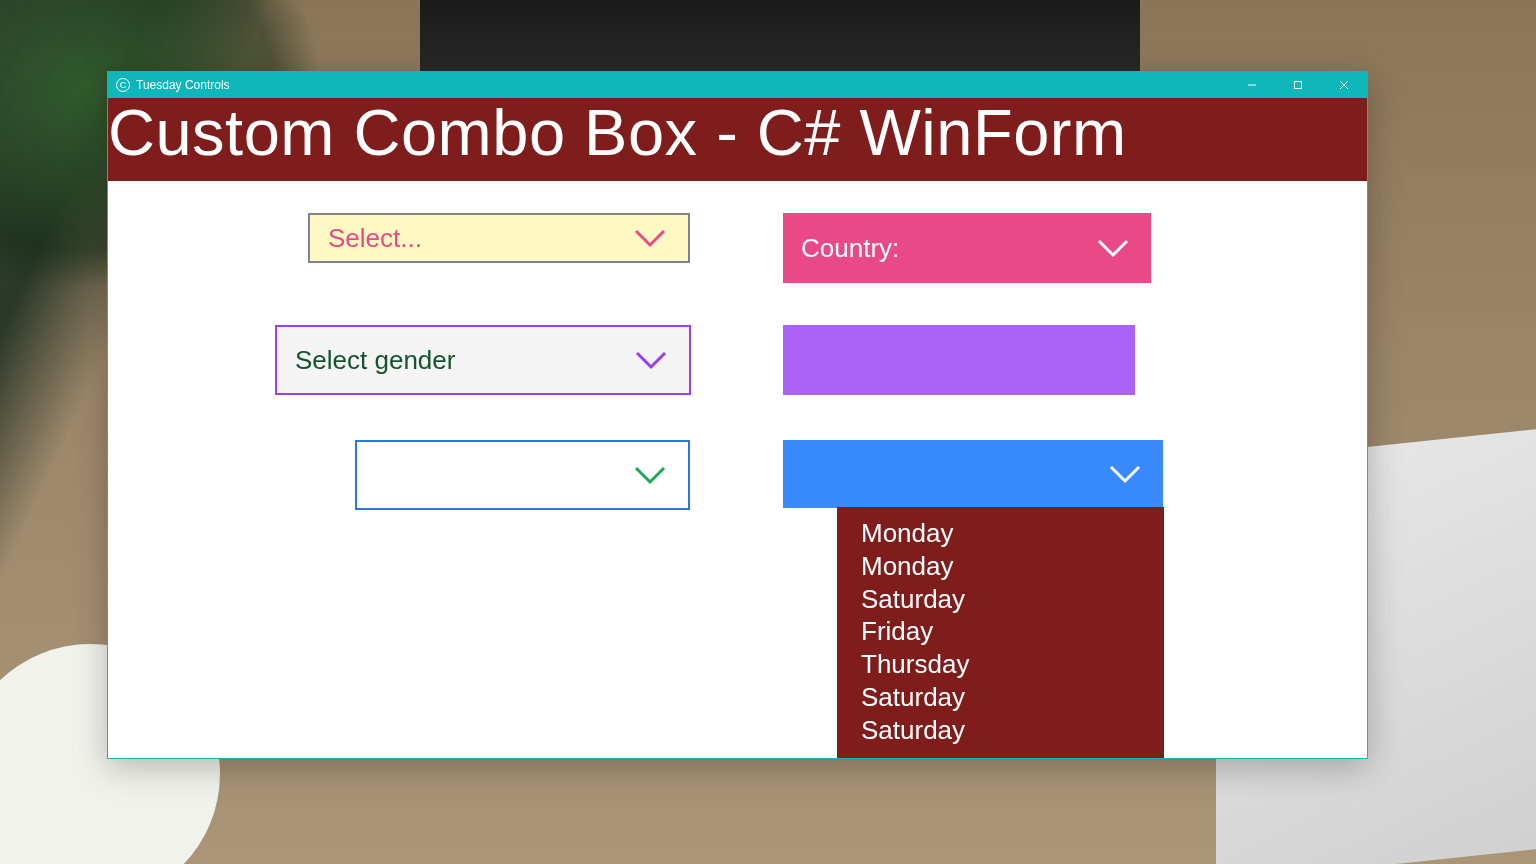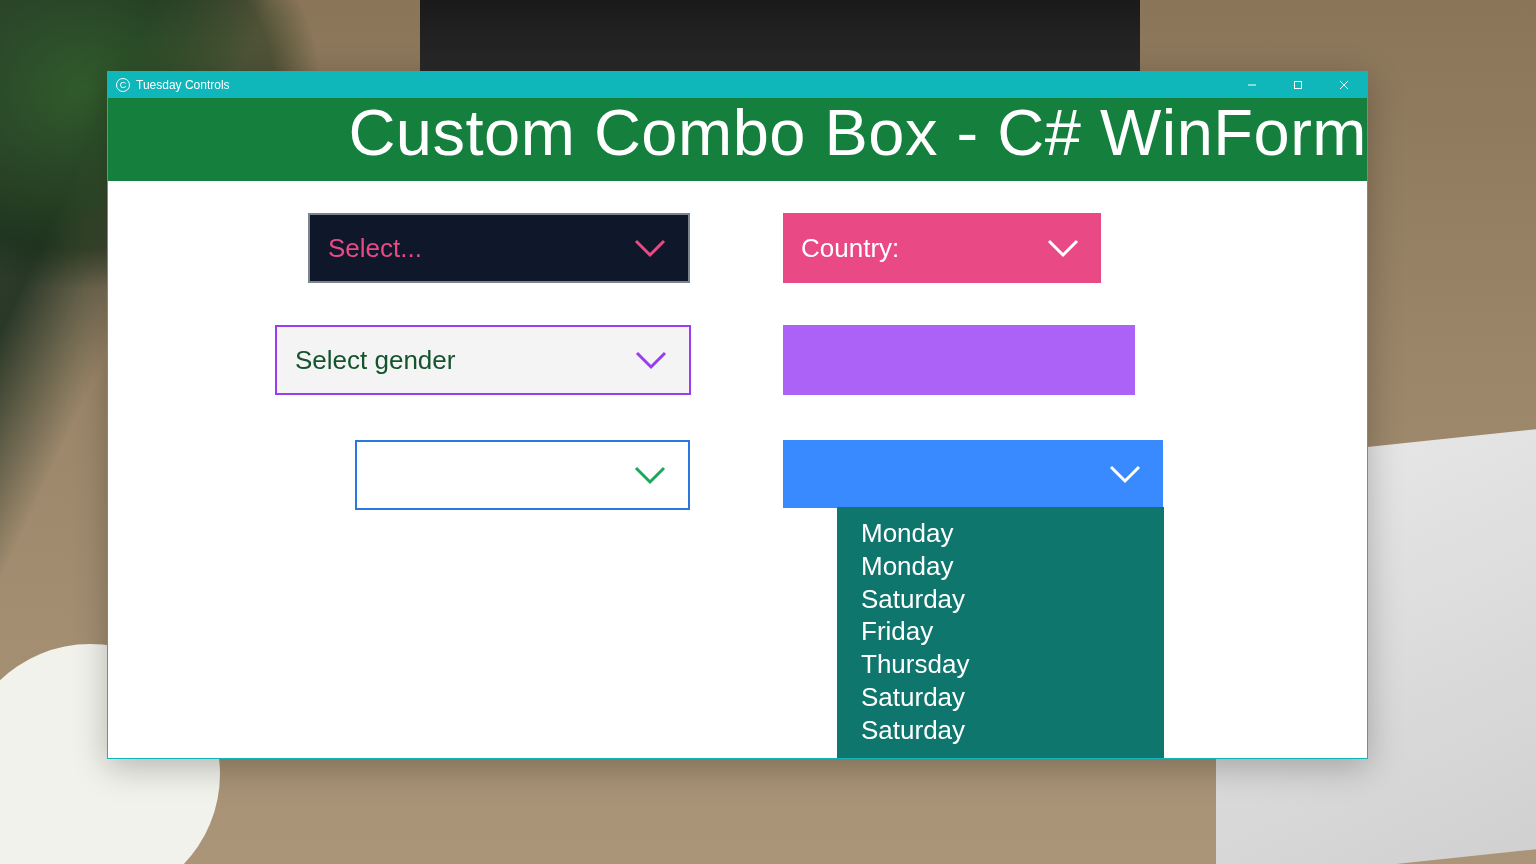--- a/index.html
+++ b/index.html
@@ -89,26 +89,26 @@
   height: 26px;
   display: flex;
   align-items: center;
   justify-content: center;
   color: #fff;
   font-size: 12px;
 }
 .titlebar .ctl svg { width: 10px; height: 10px; }
 
 .header {
-  background: #15803d;
+  background: #7f1d1d;
   color: #fff;
   font-size: 65px;
   font-weight: 300;
   line-height: 1;
-  text-align: right;
+  text-align: left;
   padding: 2px 0 16px 0;
   letter-spacing: 0.5px;
 }
 
 .content {
   position: relative;
   width: 100%;
   height: calc(100% - 26px - 84px);
 }
 
@@ -120,31 +120,31 @@
   font-size: 26px;
   cursor: pointer;
 }
 .combo .label { flex: 1; }
 .combo .chev { width: 40px; display:flex; justify-content:center; }
 .chev svg { width: 34px; height: 22px; }
 
 
 .combo1 {
   left: 200px; top: 32px;
-  width: 382px; height: 70px;
-  background: #0f172a;
+  width: 382px; height: 50px;
+  background: #fef9c3;
   border: 2px solid #7a8590;
 }
 .combo1 .label { color: #e94a86; font-weight: 400; }
 .combo1 .chev svg path { stroke: #e94a86; }
 
 
 .combo2 {
   left: 675px; top: 32px;
-  width: 318px; height: 70px;
+  width: 368px; height: 70px;
   background: #e94a86;
 }
 .combo2 .label { color: #fff; }
 .combo2 .chev svg path { stroke: #fff; }
 
 
 .combo3 {
   left: 167px; top: 144px;
   width: 416px; height: 70px;
   background: #f4f4f4;
@@ -177,21 +177,21 @@
   background: #3a8aff;
 }
 .combo6 .chev { margin-left: auto; }
 .combo6 .chev svg path { stroke: #fff; }
 
 .dropdown-list {
   position: absolute;
   left: 729px;
   top: 326px;
   width: 327px;
-  background: #0f766e;
+  background: #7f1d1d;
   color: #fff;
   padding: 10px 24px 12px 24px;
   font-size: 26px;
   line-height: 1.26;
 }
 .dropdown-list div { cursor: pointer; }
 </style>
 </head>
 <body>
 

